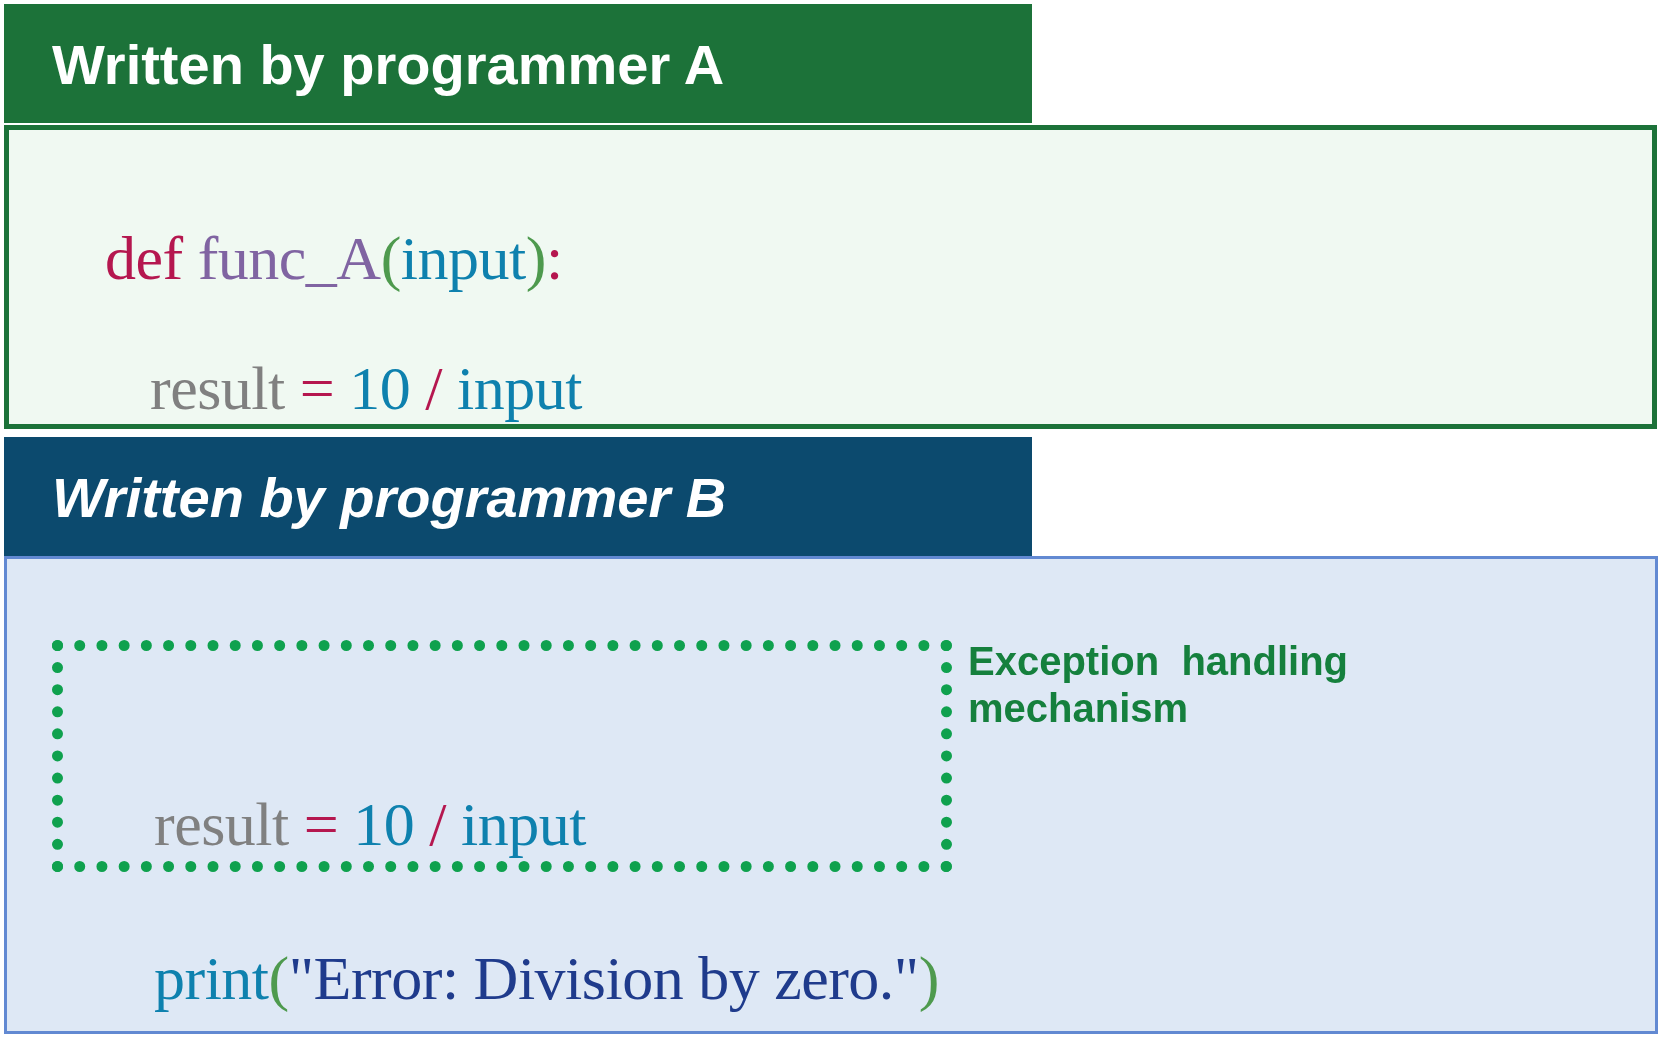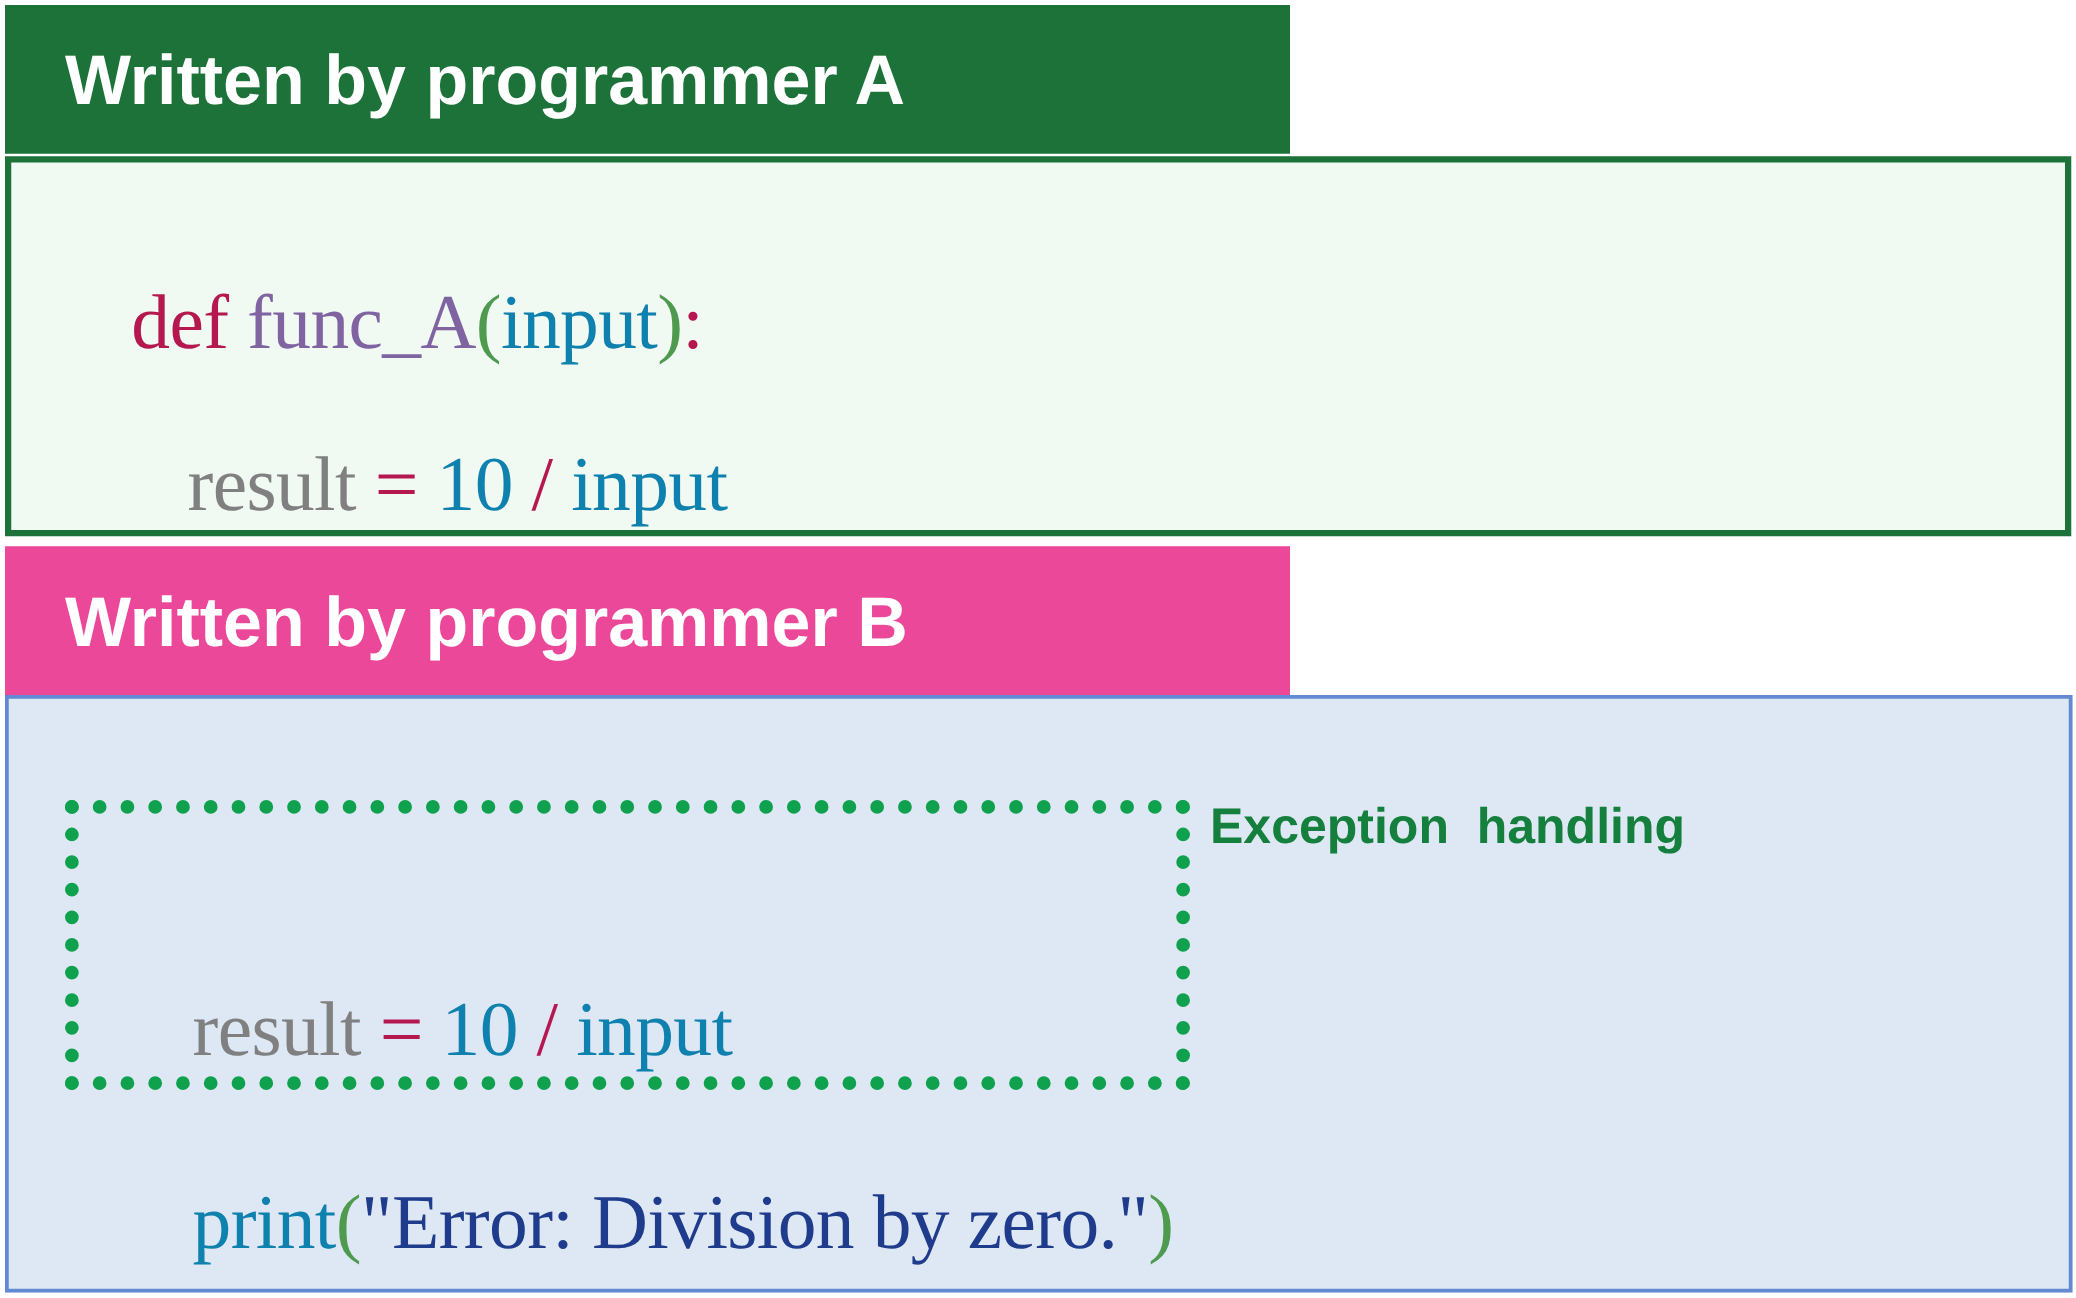--- a/index.html
+++ b/index.html
@@ -49,22 +49,23 @@
     box-sizing: border-box;
   }
 
   
   .panel-b-header {
     position: absolute;
     left: 4px;
     top: 437px;
     width: 1028px;
     height: 119px;
-    background: #ec4899;
+    background: #0c4a6e;
     box-sizing: border-box;
+    font-style: italic;
   }
   .panel-b-header .hdr-text {
     position: absolute;
     left: 48px;
     top: 50%;
     transform: translateY(-50%);
     color: #ffffff;
     font-size: 56px;
     font-weight: bold;
     white-space: nowrap;
@@ -157,13 +158,14 @@
 
   <div class="code-line" style="left:12px; top:326px;">
     <span class="t-ident">     </span><span class="t-ident">print</span><span class="t-paren">(</span><span class="t-str">"Error: Division by zero."</span><span class="t-paren">)</span>
   </div>
 </div>
 
 <div class="dotted-box"></div>
 
 <div class="annotation">
   <span class="ann-line">Exception  handling</span>
+  <span class="ann-line">mechanism</span>
 </div>
 
 </body></html>

